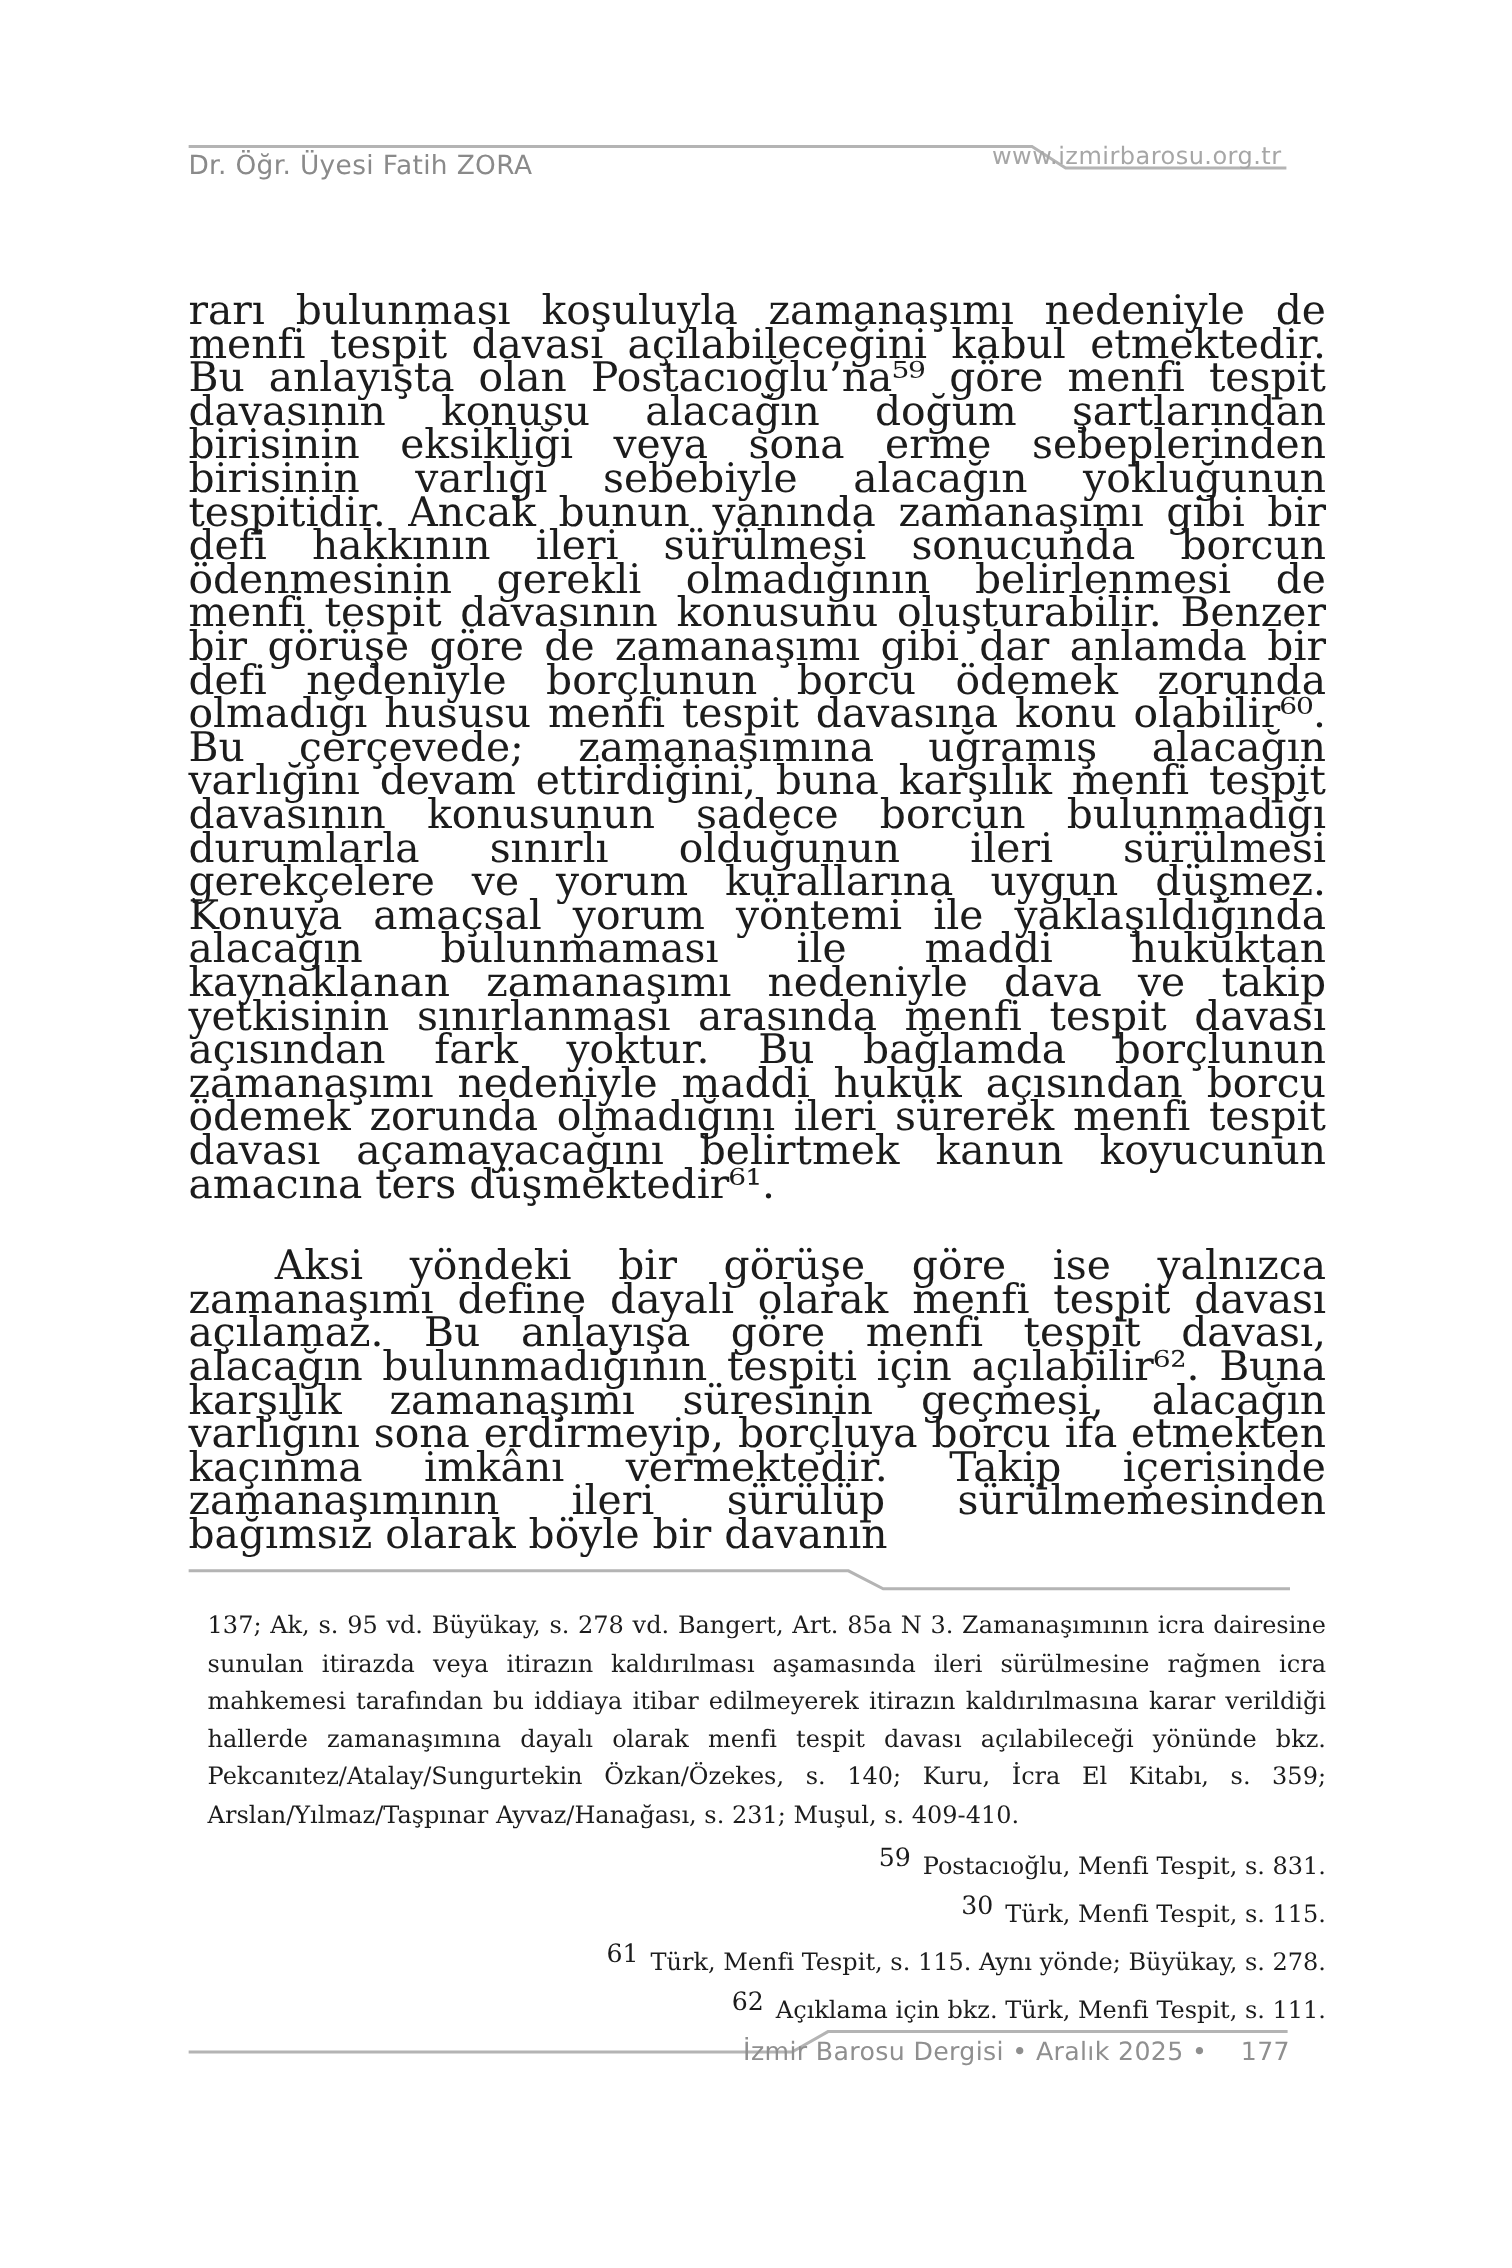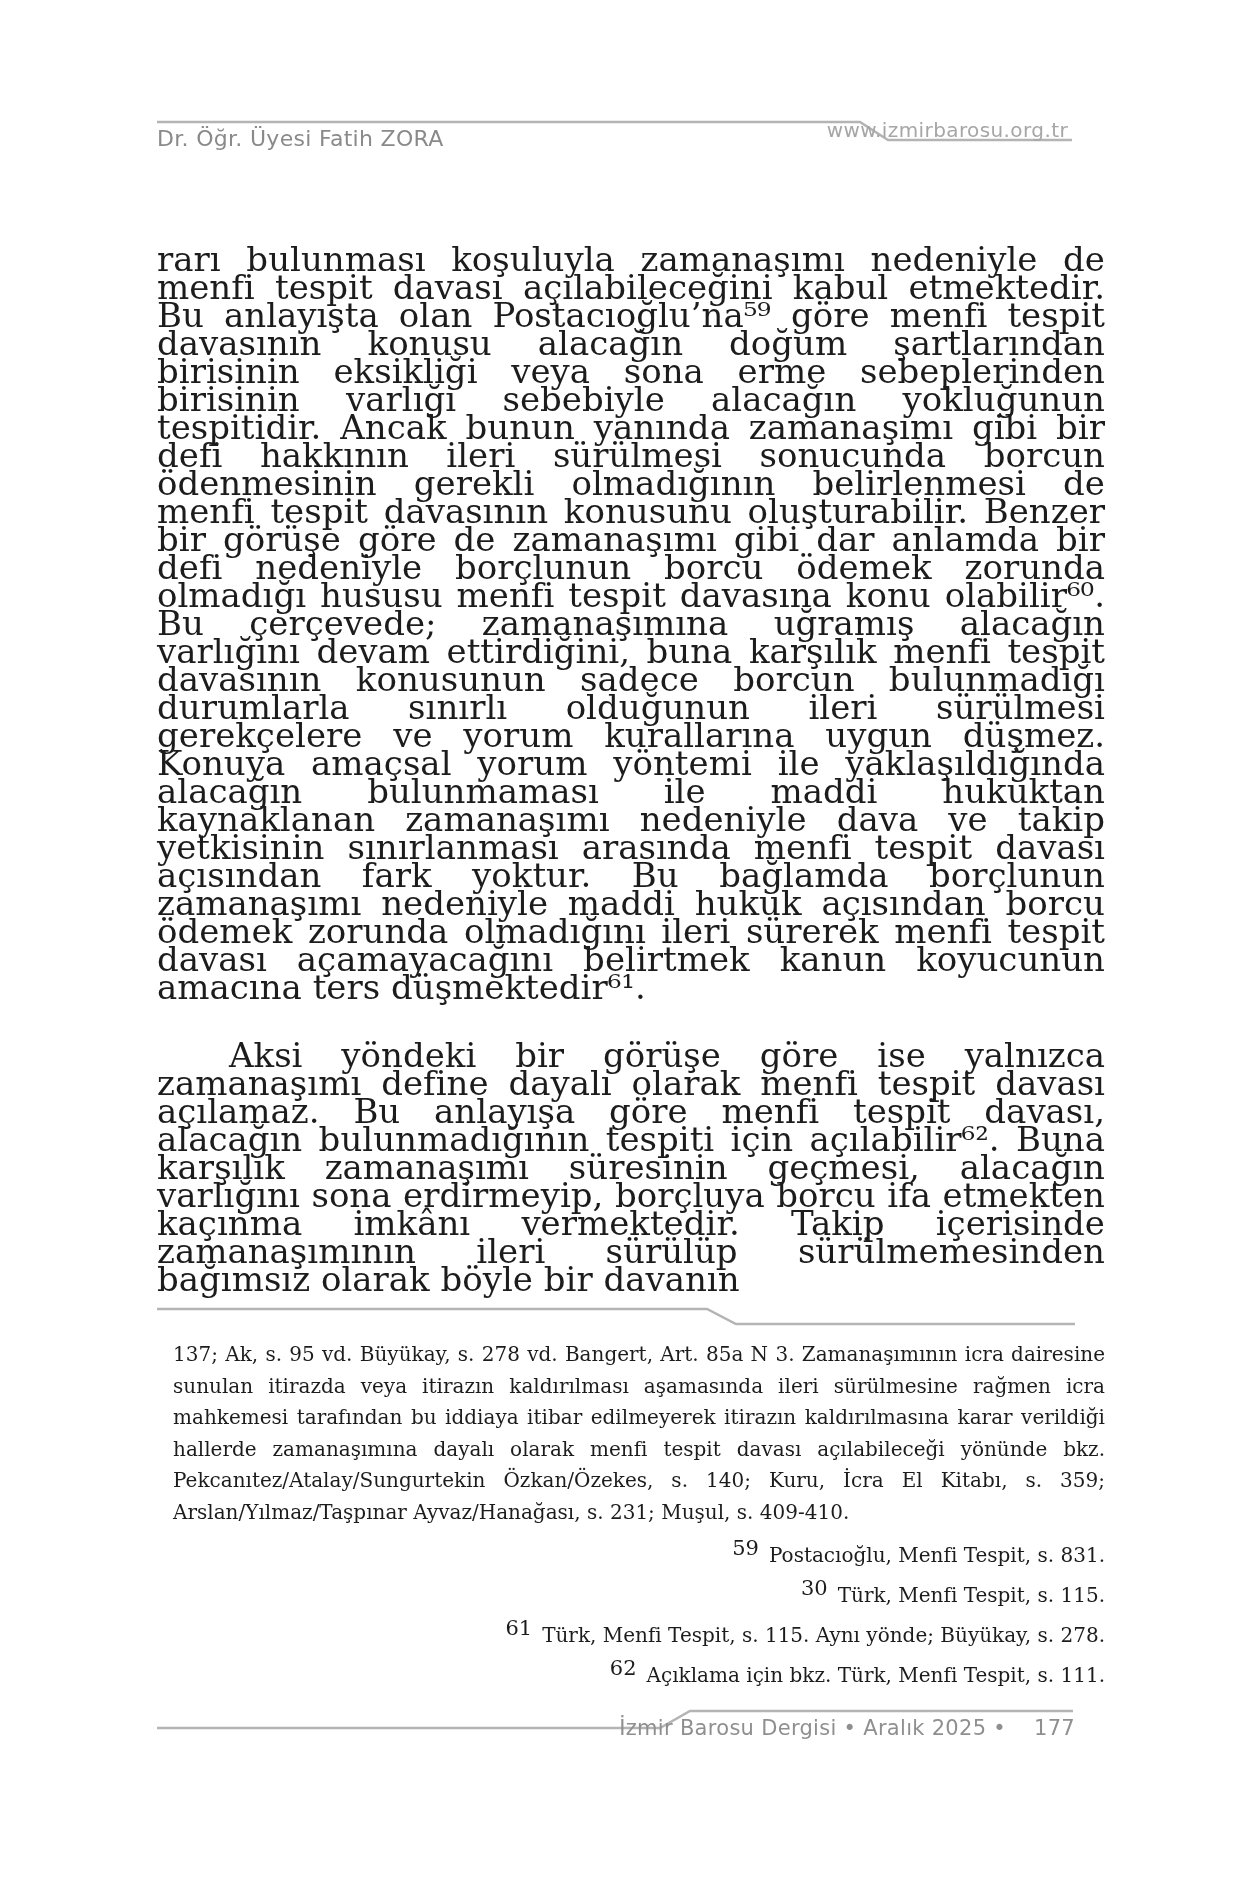--- a/index.html
+++ b/index.html
@@ -49,21 +49,21 @@
     font-size:20px; line-height:31.5px; text-align:justify;
   }
   .fn-list { margin-top:6px; }
   .fn-entry { margin-top:14px; font-size:20px; line-height:26px; white-space:nowrap;text-align:right; }
   .fn-num {
     display:inline-block; position:relative; top:-7px;
     font-size:21px; margin:0 10px 0 2px;
   }
 
   
-  .ftr { position:relative; margin-top:20px; height:60px; }
+  .ftr { position:relative; margin-top:2px; height:60px; }
   .ftr-rule { position:absolute; left:0; top:0; }
   .ftr-text {
     position:absolute; right:30px; top:8px;
     font-family:"DejaVu Sans","Liberation Sans",sans-serif;
     font-size:21px; color:#8f8f8f; letter-spacing:0.3px; white-space:nowrap;
   }
   .ftr-text .pageno { margin-left:28px; }
   svg polyline { fill:none; stroke:#b4b4b4; stroke-width:2.5; }
 </style>
 </head>

